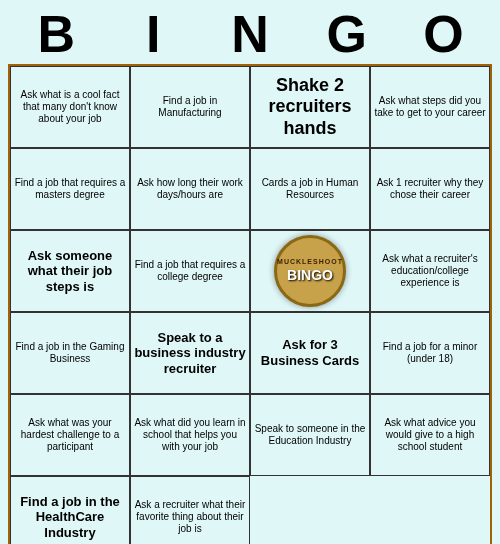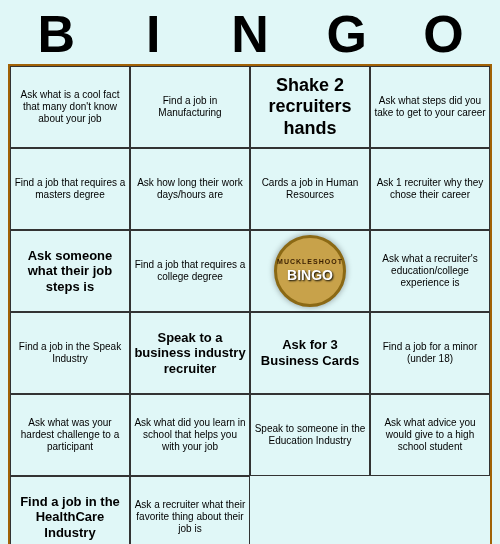--- a/index.html
+++ b/index.html
@@ -132,21 +132,21 @@
     <div class="cell" style="background: rgb(224, 247, 247);">
       <div class="cell-free">
         <span class="free-top">MUCKLESHOOT</span>
         <span class="free-bingo">BINGO</span>
       </div>
     </div>
     <div class="cell">
       <span>Ask what a recruiter's education/college experience is</span>
     </div>
     <div class="cell">
-      <span>Find a job in the Speak Industry</span>
+      <span>Find a job in the Gaming Business</span>
     </div>
     <div class="cell large-text">
       <span>Speak to a business industry recruiter</span>
     </div>
     <div class="cell large-text">
       <span>Ask for 3 Business Cards</span>
     </div>
     <div class="cell">
       <span>Find a job for a minor (under 18)</span>
     </div>

